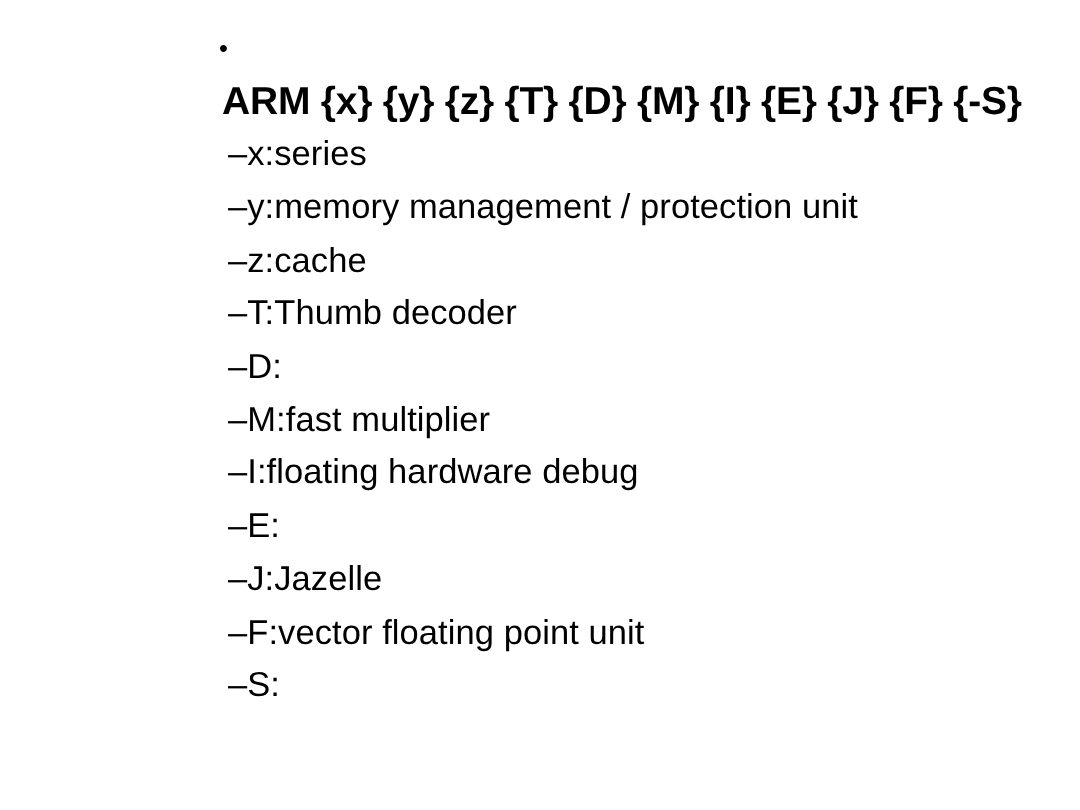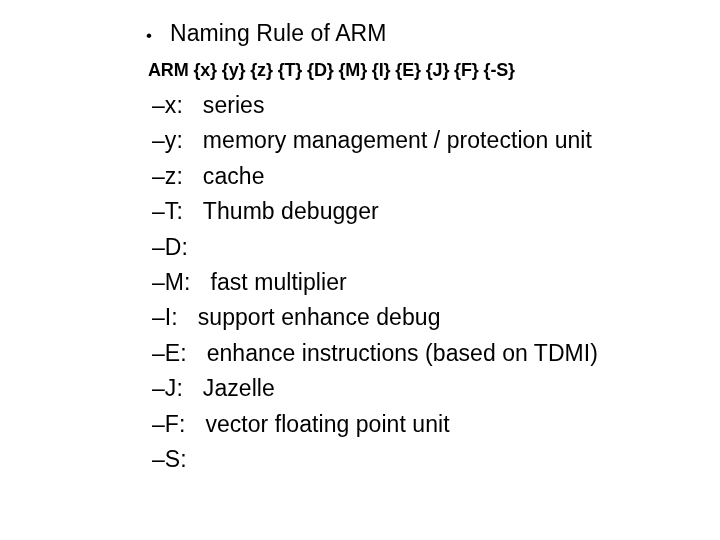--- a/index.html
+++ b/index.html
@@ -50,21 +50,21 @@
     text-align: left;
     padding-left: 4px;
     box-sizing: border-box;
   }
   .bullet-text {
     flex: 0 0 auto;
   }
 
   
   .formula-line {
-    font-size: 18px;
+    font-size: 26px;
     line-height: 35px;
     font-weight: bold;
     white-space: nowrap;
     padding-left: 6px;
     letter-spacing: -0.15px;
   }
 
   
   .dash-list {
     margin: 0;
@@ -84,33 +84,31 @@
     flex: 0 0 auto;
     font-size: 23px;
     margin-right: 0px;
   }
   .dash-key {
     flex: 0 0 auto;
     font-weight: normal;
   }
   .dash-text {
     flex: 0 0 auto;
-    margin-left: 20px;
   }
 </style>
 </head>
 <body style="color: rgb(0, 0, 0);">
 
 <div id="slide" style="background: rgb(255, 255, 255);">
 
   <div id="content-body">
 
     <div class="bullet-line">
       <span class="bullet-glyph">•</span>
-      <span class="bullet-text">Naming Rule of ARM</span>
     </div>
 
     <div class="formula-line">ARM {x} {y} {z} {T} {D} {M} {I} {E} {J} {F} {-S}</div>
 
     <ul class="dash-list">
 
       <li class="dash-line">
         <span class="dash-glyph">–</span>
         <span class="dash-key">x: </span>
         <span class="dash-text">series</span>
@@ -124,44 +122,43 @@
 
       <li class="dash-line">
         <span class="dash-glyph">–</span>
         <span class="dash-key">z: </span>
         <span class="dash-text">cache</span>
       </li>
 
       <li class="dash-line">
         <span class="dash-glyph">–</span>
         <span class="dash-key">T: </span>
-        <span class="dash-text">Thumb debugger</span>
+        <span class="dash-text">Thumb decoder</span>
       </li>
 
       <li class="dash-line">
         <span class="dash-glyph">–</span>
         <span class="dash-key">D: </span>
       </li>
 
       <li class="dash-line">
         <span class="dash-glyph">–</span>
         <span class="dash-key">M: </span>
         <span class="dash-text">fast multiplier</span>
       </li>
 
       <li class="dash-line">
         <span class="dash-glyph">–</span>
         <span class="dash-key">I: </span>
-        <span class="dash-text">support enhance debug</span>
+        <span class="dash-text">floating hardware debug</span>
       </li>
 
       <li class="dash-line">
         <span class="dash-glyph">–</span>
         <span class="dash-key">E: </span>
-        <span class="dash-text">enhance instructions (based on TDMI)</span>
       </li>
 
       <li class="dash-line">
         <span class="dash-glyph">–</span>
         <span class="dash-key">J: </span>
         <span class="dash-text">Jazelle</span>
       </li>
 
       <li class="dash-line">
         <span class="dash-glyph">–</span>

